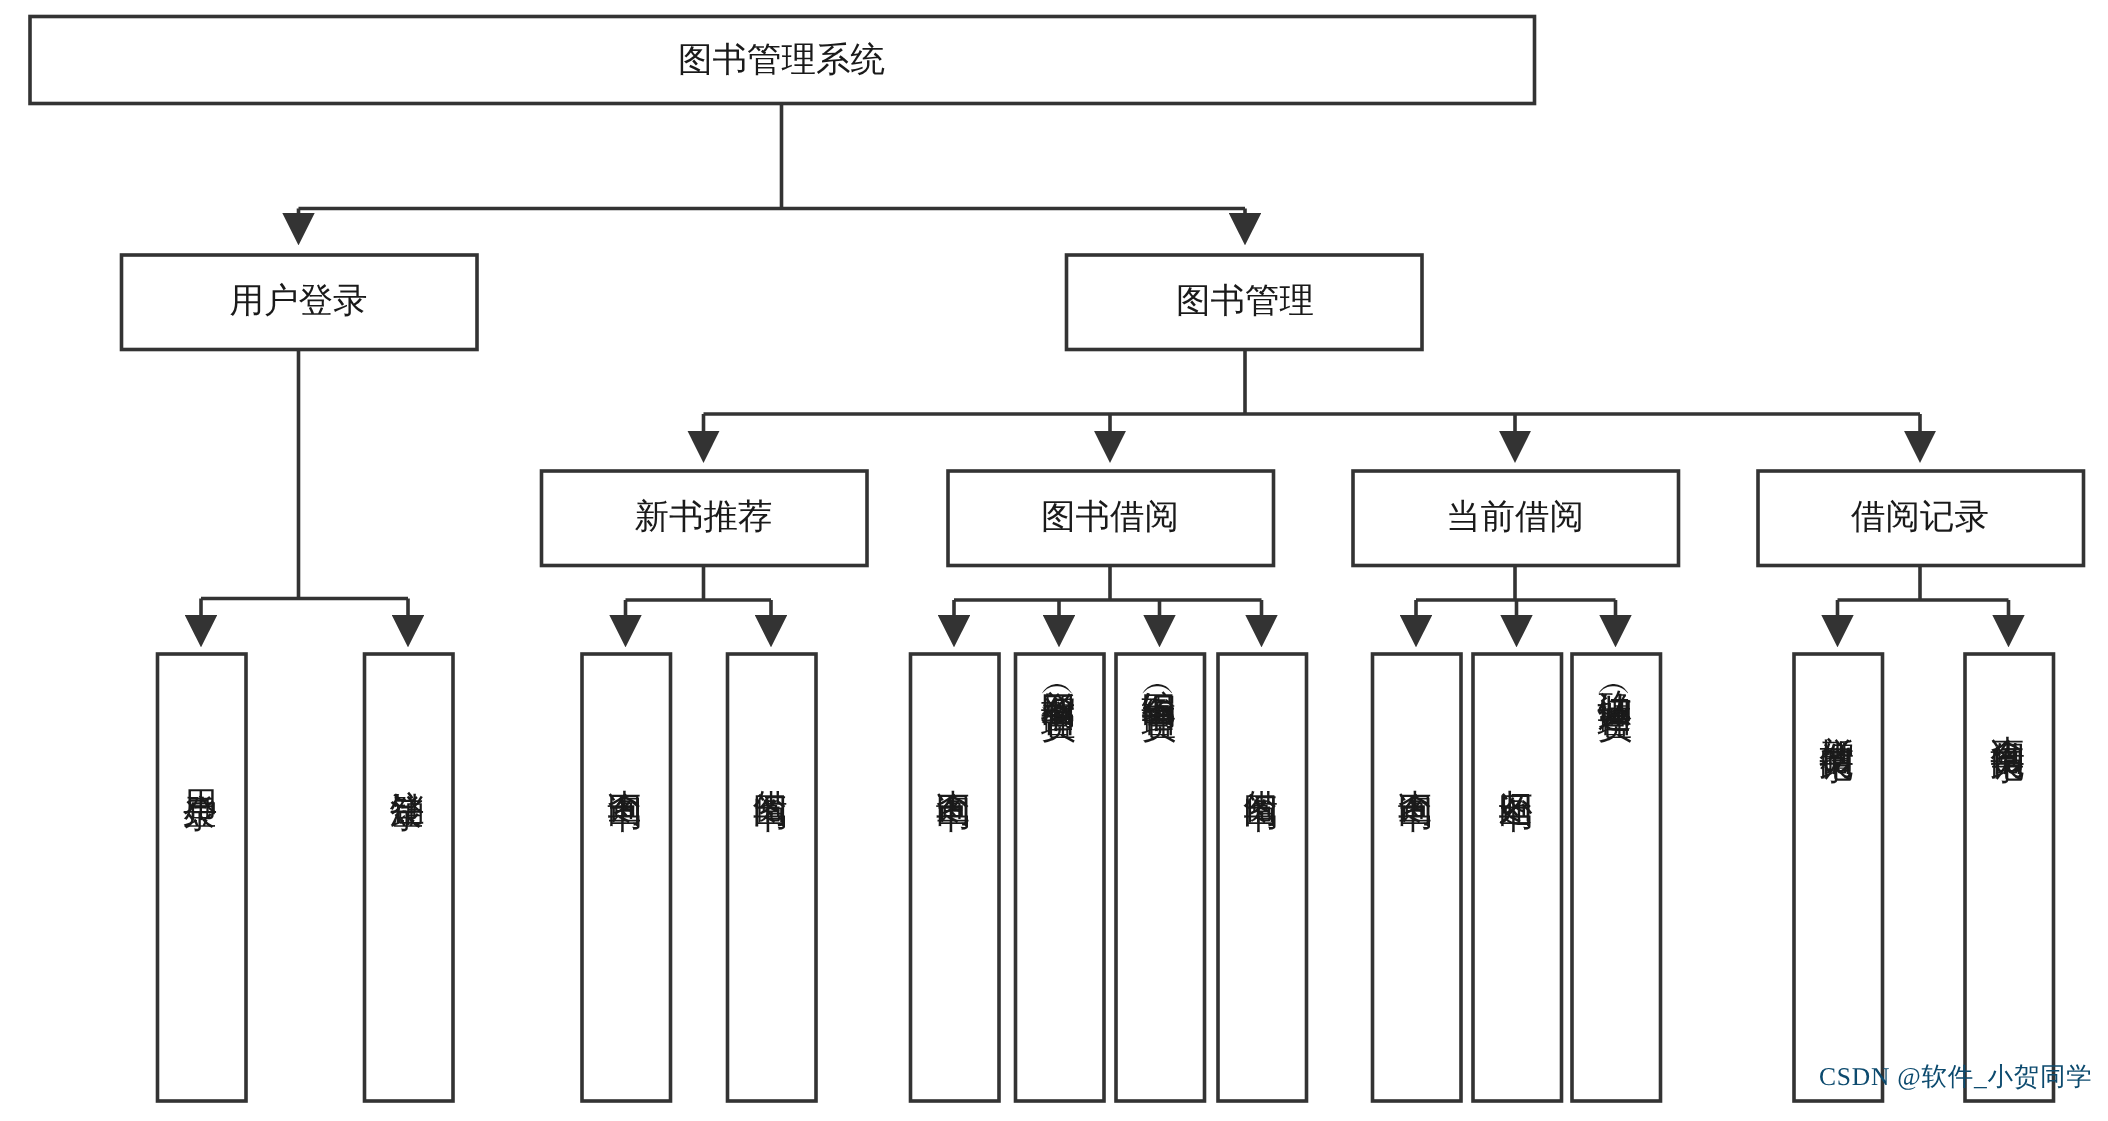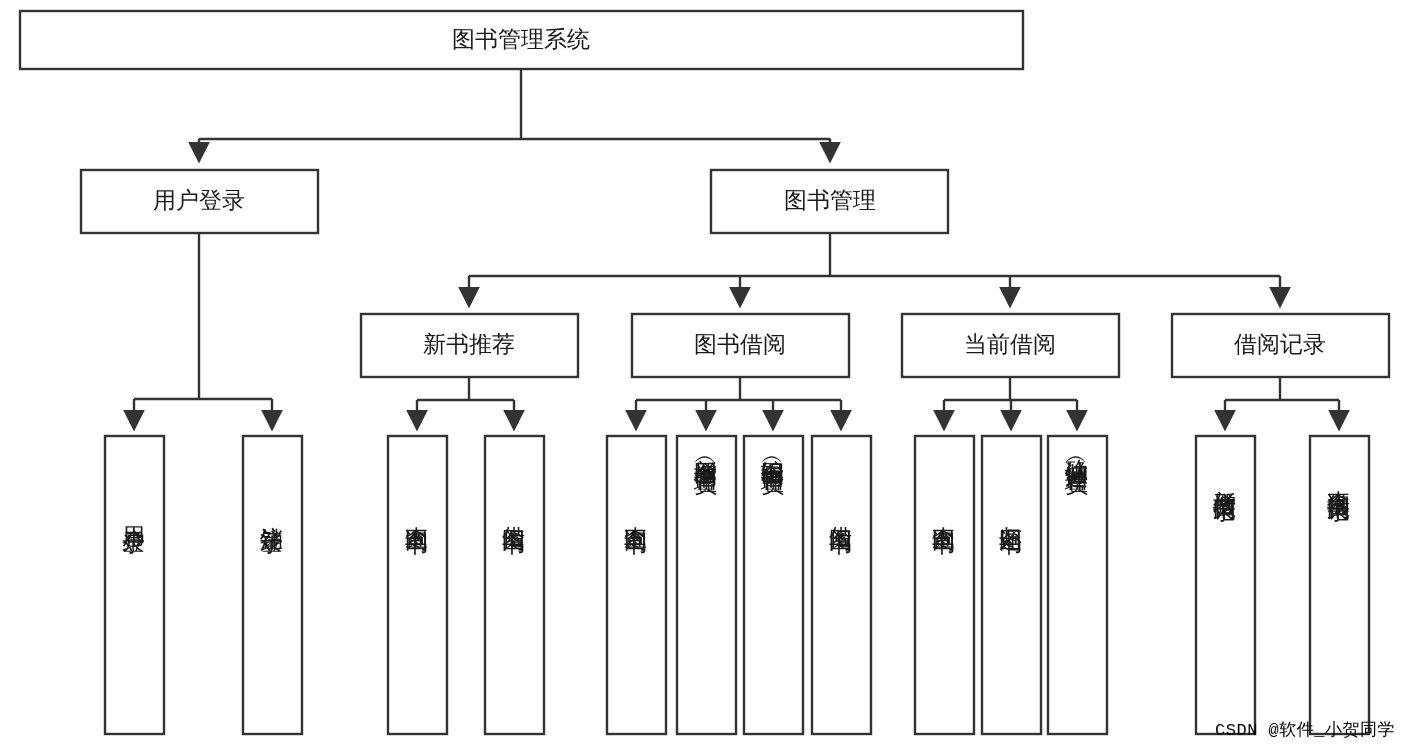--- a/index.html
+++ b/index.html
@@ -46,24 +46,24 @@
     stroke-width: 2.4;
     fill: none;
   }
   .arrow-head {
     fill: #333333;
     stroke: none;
   }
   .watermark {
     position: absolute;
     right: 10px;
-    bottom: 6px;
-    font-family: Liberation Mono, monospace;
+    bottom: 18px;
+    font-family: Liberation Serif, serif;
     font-size: 17px;
-    color: #000000;
+    color: #0c4a6e;
     letter-spacing: 0.5px;
     white-space: nowrap;
     user-select: none;
   }
 </style>
 </head>
 <body>
 
 <div id="diagram-root">
 <svg width="1405" height="747" viewBox="0 0 1405 747" xmlns="http://www.w3.org/2000/svg">

